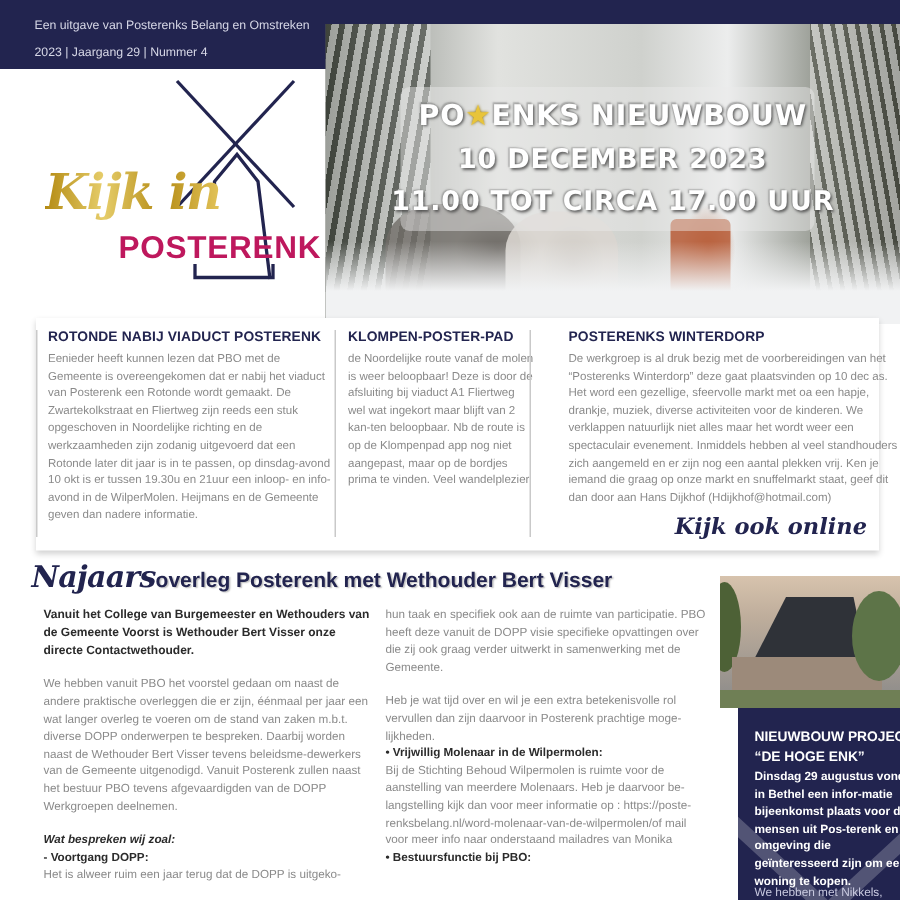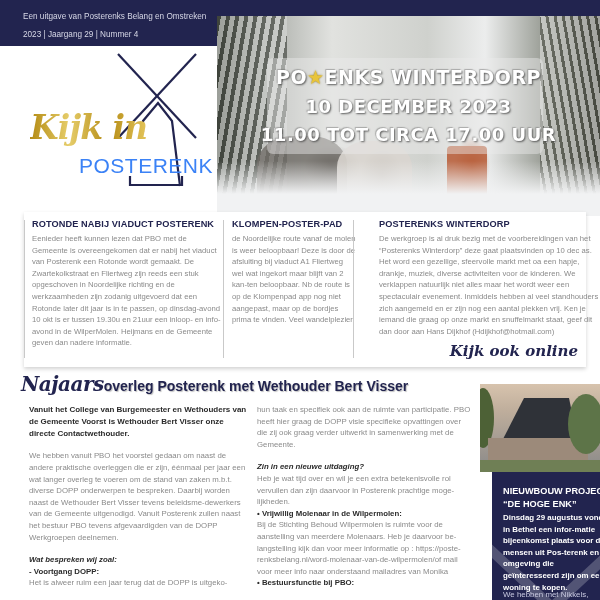--- a/index.html
+++ b/index.html
@@ -7,21 +7,21 @@
   body { position: relative; font-family: "Liberation Sans", sans-serif; color: #7a7a7a; }
 
   .topbar { position: absolute; left: 0; top: 0; width: 600px; height: 46px; background: #22244f; }
   .topbar .line { position: absolute; left: 23px; font-size: 8.2px; color: #d6d7e6; }
   .topbar .l1 { top: 12px; }
   .topbar .l2 { top: 30px; }
 
   .logo { position: absolute; left: 0; top: 46px; width: 217px; height: 152px; background: #fff; }
   .logo .kijk { position: absolute; left: 30px; top: 108px; font-family: "DejaVu Serif", serif; font-style: italic; font-size: 33px; color: #c9a42a; letter-spacing: -1px; font-weight: bold;
     background: linear-gradient(90deg,#b48b14,#e6cd6a,#b58c16,#e3c45a); -webkit-background-clip: text; background-clip: text; -webkit-text-fill-color: transparent; }
-  .logo .posterenk { position: absolute; left: 79px; top: 175px; font-size: 21px; font-weight: normal; color: #3b82f6; letter-spacing: 0.5px; }
+  .logo .posterenk { position: absolute; left: 79px; top: 175px; font-size: 21px; font-weight: bold; color: #be185d; letter-spacing: 0.5px; }
   .logo svg { position: absolute; left: 0; top: 0; }
 
   .hero { position: absolute; left: 217px; top: 16px; width: 383px; height: 200px; overflow: hidden;
     background:
       radial-gradient(ellipse 40px 30px at 115px 150px, #6d6a66 0%, transparent 70%),
       radial-gradient(ellipse 30px 40px at 165px 160px, #7b7670 0%, transparent 70%),
       radial-gradient(ellipse 26px 42px at 255px 150px, #b7643f 0%, transparent 70%),
       linear-gradient(90deg, #5a5e55 0%, #a8aba6 12%, #e1e2df 30%, #cfd1cd 55%, #eceded 70%, #8b8f86 88%, #4e5149 100%);
   }
   .hero .snowground { position: absolute; left: 0; bottom: 0; width: 100%; height: 55px; background: linear-gradient(180deg, rgba(240,240,240,0) 0%, #f1f2f3 60%); }
@@ -100,21 +100,21 @@
 
 <div class="hero">
   <div class="treeL"></div>
   <div class="treeR"></div>
   <div class="horse1"></div>
   <div class="horse2"></div>
   <div class="sleigh"></div>
   <div class="snowground"></div>
   <div class="banner"></div>
   <div class="hl h1">
-    <span>PO</span><span class="star">★</span><span>ENKS WINTERDORP</span>
+    <span>PO</span><span class="star">★</span><span>ENKS NIEUWBOUW</span>
   </div>
   <div class="hl h2">10 DECEMBER 2023</div>
   <div class="hl h3">11.00 TOT  CIRCA 17.00 UUR</div>
 </div>
 
 <div class="infobox">
   <div class="col c1">
     <div class="divider"></div>
     <h3>ROTONDE NABIJ VIADUCT POSTERENK</h3>
     <p>Eenieder heeft kunnen lezen dat PBO met de Gemeente is overeengekomen dat er nabij het viaduct van Posterenk een Rotonde wordt gemaakt. De Zwartekolkstraat en Fliertweg zijn reeds een stuk opgeschoven in Noordelijke richting en de werkzaamheden zijn zodanig uitgevoerd dat een Rotonde later dit jaar is in te passen, op dinsdag-avond 10 okt is er tussen 19.30u en 21uur een inloop- en info- avond in de WilperMolen. Heijmans en de Gemeente geven dan nadere informatie.</p>
@@ -140,23 +140,22 @@
   <div class="lead">Vanuit het College van Burgemeester en Wethouders van de Gemeente Voorst is Wethouder Bert Visser onze directe Contactwethouder.</div>
   <div class="gap"></div>
   <div>We hebben vanuit PBO het voorstel gedaan om naast de andere praktische overleggen die er zijn, éénmaal per jaar een wat langer overleg te voeren om de stand van zaken m.b.t. diverse DOPP onderwerpen te bespreken. Daarbij worden naast de Wethouder Bert Visser tevens beleidsme-dewerkers van de Gemeente uitgenodigd. Vanuit Posterenk zullen naast het bestuur PBO tevens afgevaardigden van de DOPP Werkgroepen deelnemen.</div>
   <div class="gap"></div>
   <div class="bi">Wat bespreken wij zoal:</div>
   <div class="b">- Voortgang DOPP:</div>
   <div>Het is alweer ruim een jaar terug dat de DOPP is uitgeko-</div>
 </div>
 
 <div class="art artR">
-  <div>hun taak en specifiek ook aan de ruimte van participatie. PBO heeft hier graag de DOPP visie specifieke opvattingen over die zij ook graag verder uitwerkt in samenwerking met de Gemeente.</div>
+  <div>hun taak en specifiek ook aan de ruimte van participatie. PBO heeft deze vanuit de DOPP visie specifieke opvattingen over die zij ook graag verder uitwerkt in samenwerking met de Gemeente.</div>
   <div class="gap"></div>
-  <div class="bi">Zin in een nieuwe uitdaging?</div>
   <div>Heb je wat tijd over en wil je een extra betekenisvolle rol vervullen dan zijn daarvoor in Posterenk prachtige moge-lijkheden.</div>
   <div class="b">• Vrijwillig Molenaar in de Wilpermolen:</div>
   <div>Bij de Stichting Behoud Wilpermolen is ruimte voor de aanstelling van meerdere Molenaars. Heb je daarvoor be-langstelling kijk dan voor meer informatie op : https://poste-renksbelang.nl/word-molenaar-van-de-wilpermolen/of mail voor meer info naar onderstaand mailadres van Monika</div>
   <div class="b">• Bestuursfunctie bij PBO:</div>
 </div>
 
 <div class="side-photo">
   <div class="treeL"></div>
   <div class="roof"></div>
   <div class="wall"></div>

